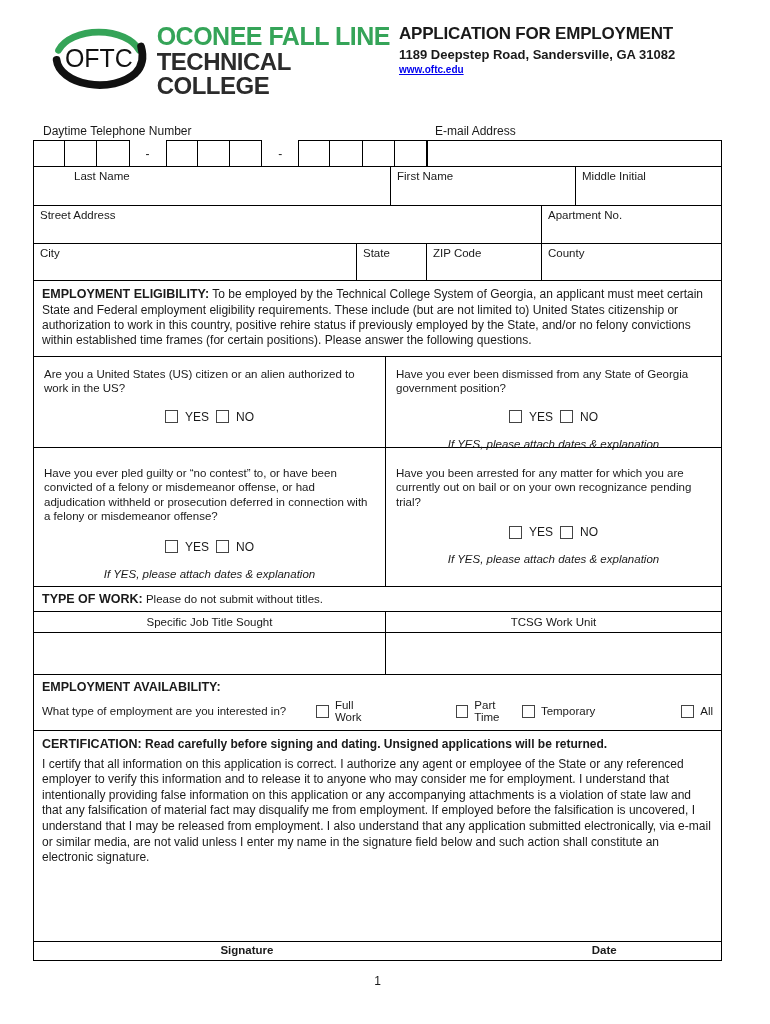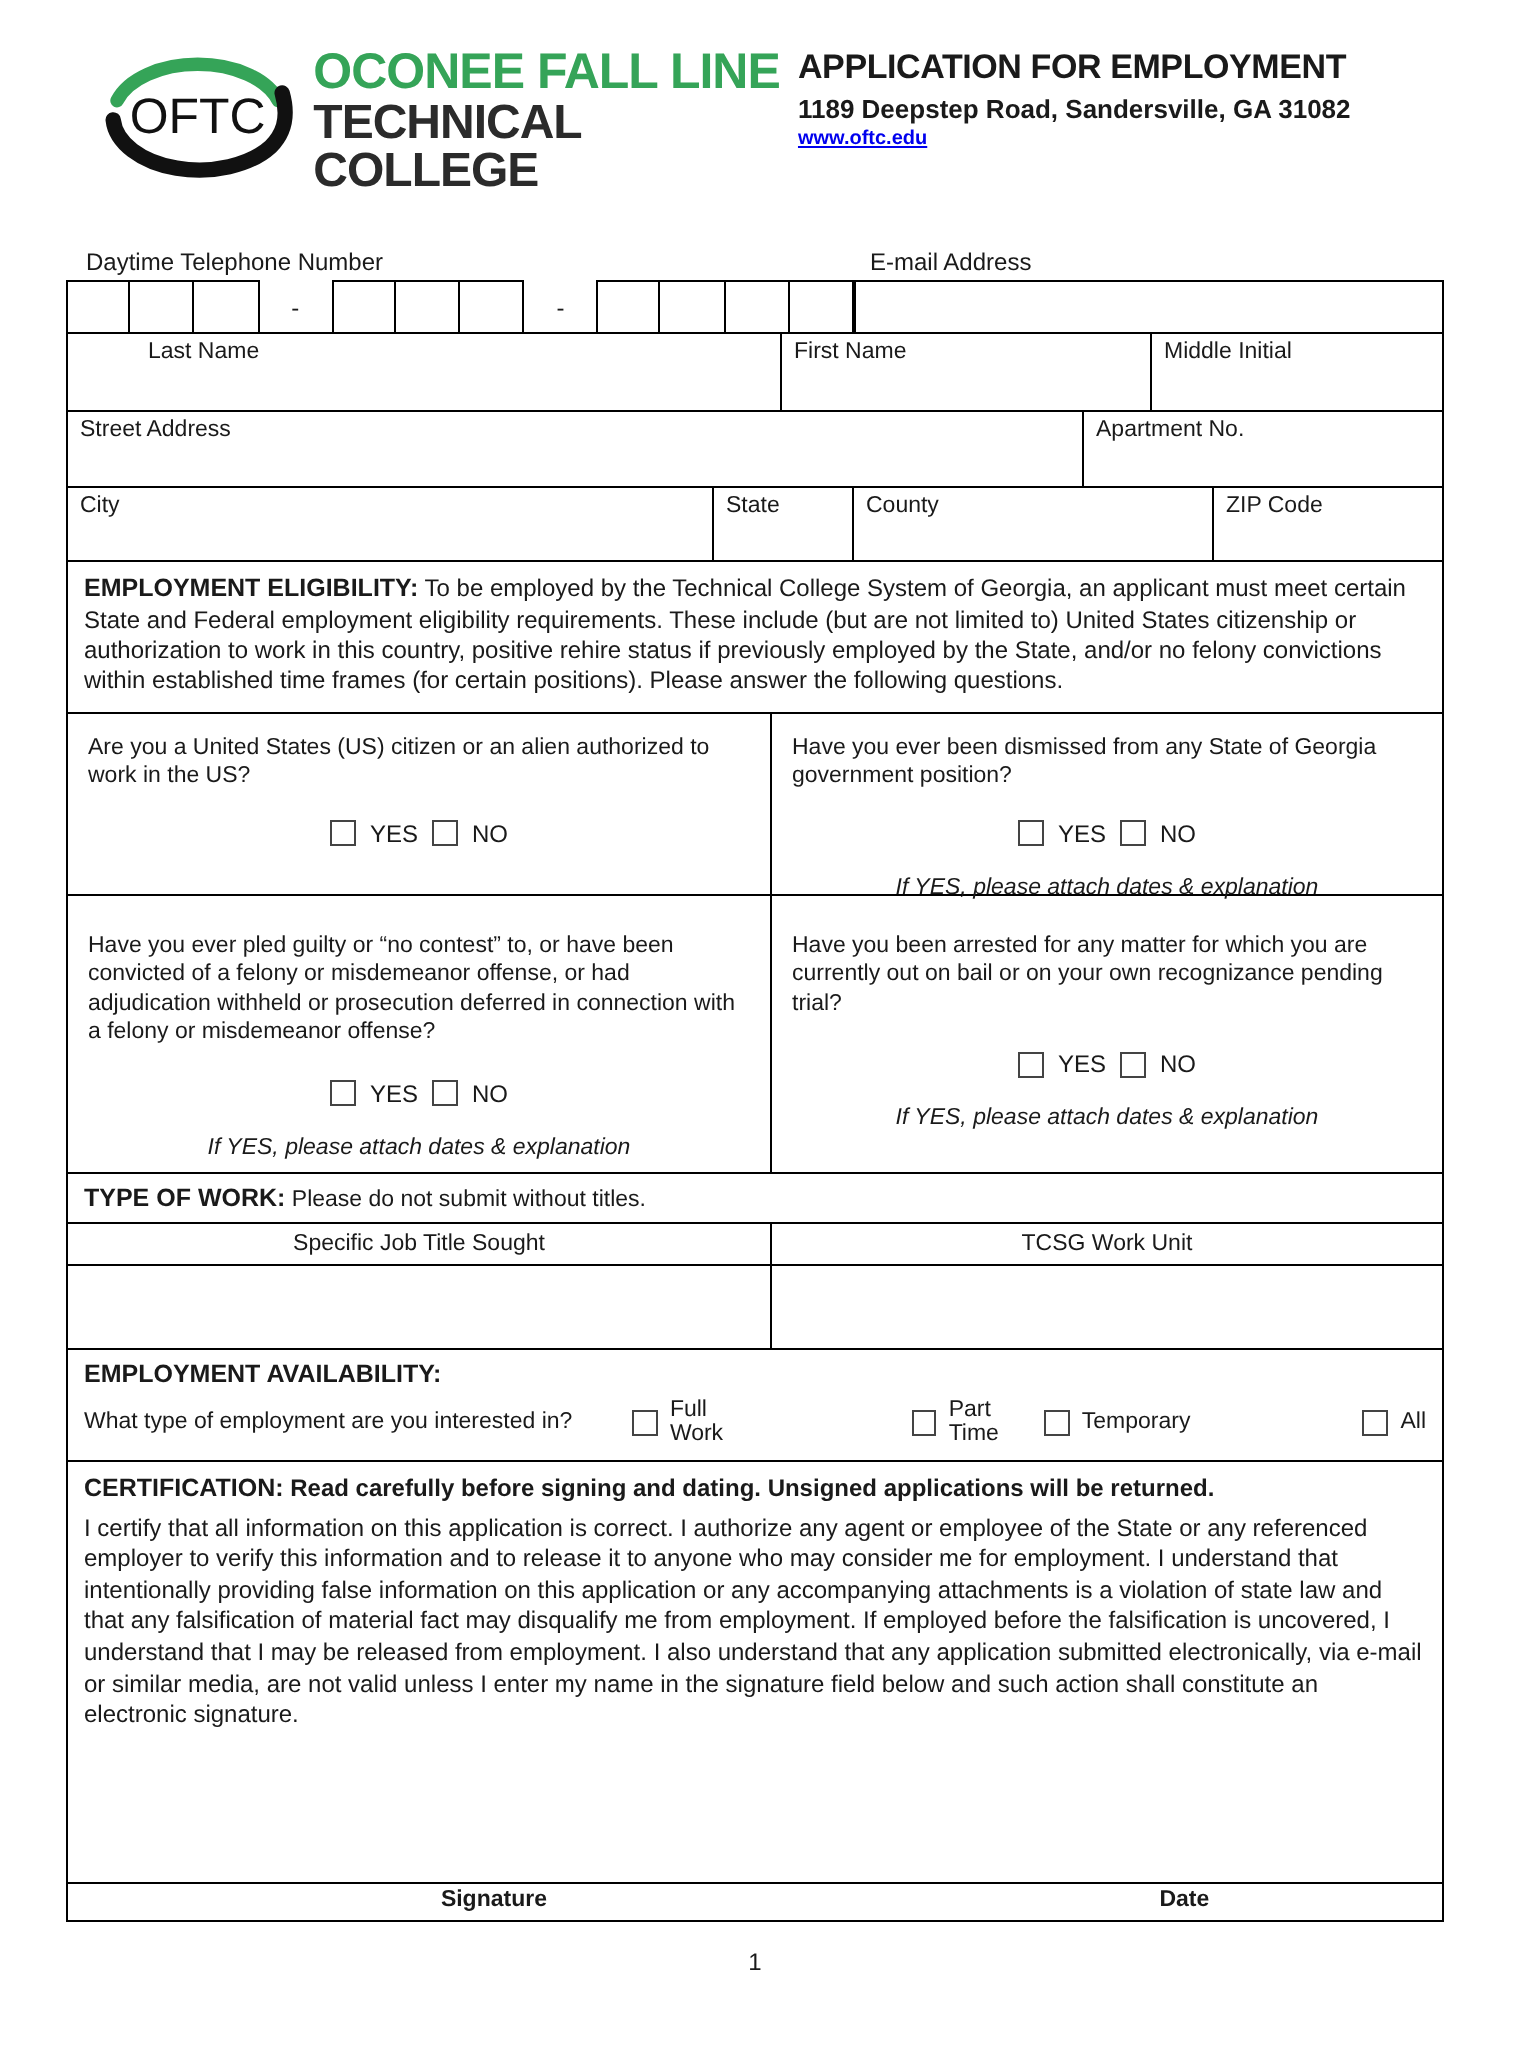--- a/index.html
+++ b/index.html
@@ -92,21 +92,21 @@
   .opt { display: flex; align-items: center; gap: 6px; }
   .opt1 { margin-left: 22px; } .opt2 { margin-left: 74px; } .opt3 { } .opt4 { margin-left: 86px; }
 
   
   .cert { height: 231px; display: flex; flex-direction: column; }
   .cert-head { font-size: 12px; font-weight: bold; padding: 6px 8px 4px 8px; }
   .cert-head b { font-size: 12.5px; }
   .cert-body { font-size: 12px; line-height: 1.3; padding: 2px 8px; }
   .sig-row { margin-top: auto; border-top: 1.5px solid #000; border-bottom: 0; height: 19px; position: relative; font-size: 11.5px; font-weight: bold; }
   .sig-row .sig-label { position: absolute; top: 2px; left: 0; width: 62%; text-align: center; }
-  .sig-row .date-label { position: absolute; top: 2px; right: 12px; width: 34%; text-align: center; }
+  .sig-row .date-label { position: absolute; top: 2px; right: 0; width: 34%; text-align: center; }
 
   .page-num { text-align: center; font-size: 12px; margin-top: 13px; }
 </style>
 </head>
 <body>
 
 <div class="form-area">
 
   <div class="header">
     <div class="logo-wrap">
@@ -156,22 +156,22 @@
       <div class="cell c2 flabel">First Name</div>
       <div class="cell c3 flabel">Middle Initial</div>
     </div>
     <div class="grid-row r-street">
       <div class="cell c1 flabel">Street Address</div>
       <div class="cell c2 flabel">Apartment No.</div>
     </div>
     <div class="grid-row r-city">
       <div class="cell c1 flabel">City</div>
       <div class="cell c2 flabel">State</div>
+      <div class="cell c3 flabel">ZIP Code</div>
       <div class="cell c4 flabel">County</div>
-      <div class="cell c3 flabel">ZIP Code</div>
     </div>
   </div>
 
   <div class="sect">
     <p class="elig"><b>EMPLOYMENT ELIGIBILITY:</b> <span>To be employed by the Technical College System of Georgia, an applicant must meet certain State and Federal employment eligibility requirements.  These include (but are not limited to) United States citizenship or authorization to work in this country, positive rehire status if previously employed by the State, and/or no felony convictions within established time frames (for certain positions).  Please answer the following questions.</span></p>
   </div>
 
   <div class="sect">
     <div class="qrow q1row">
       <div class="qcell qleft">

